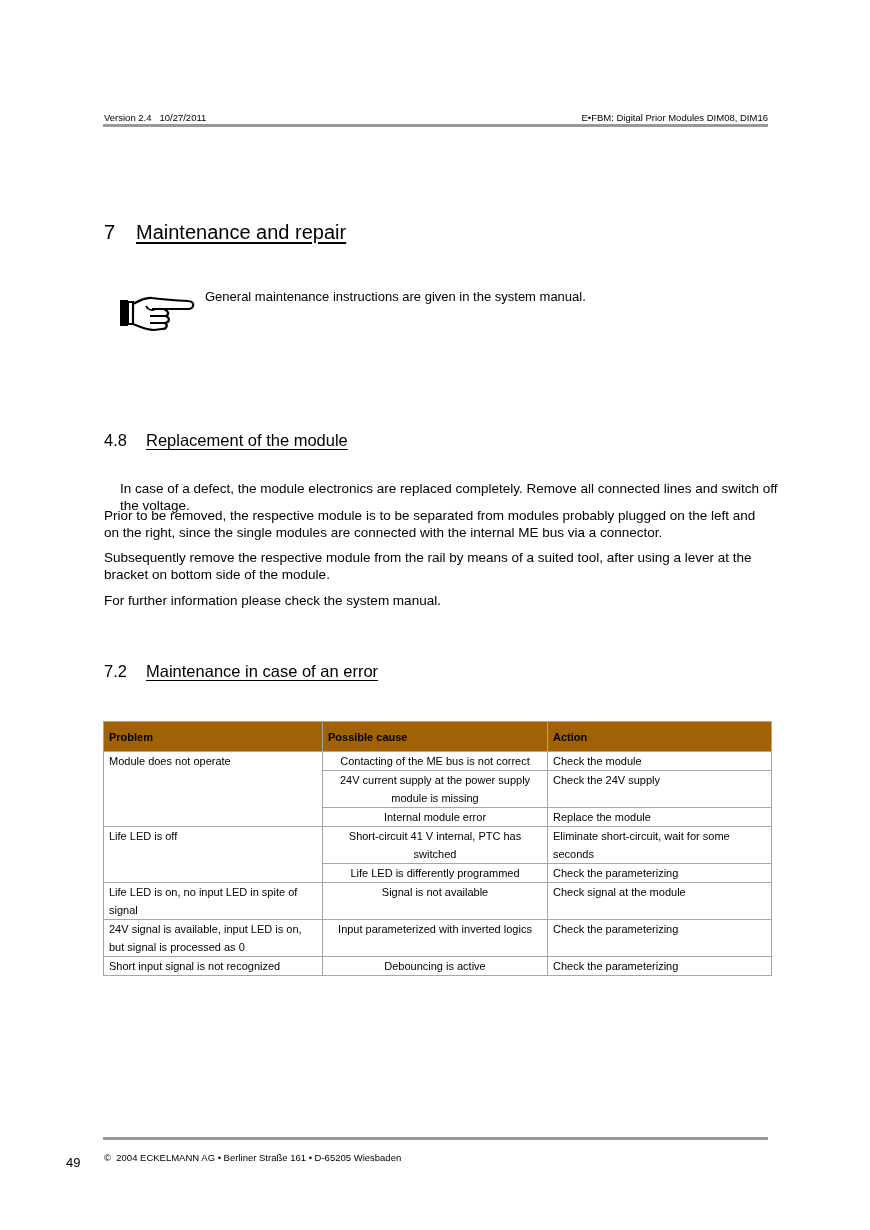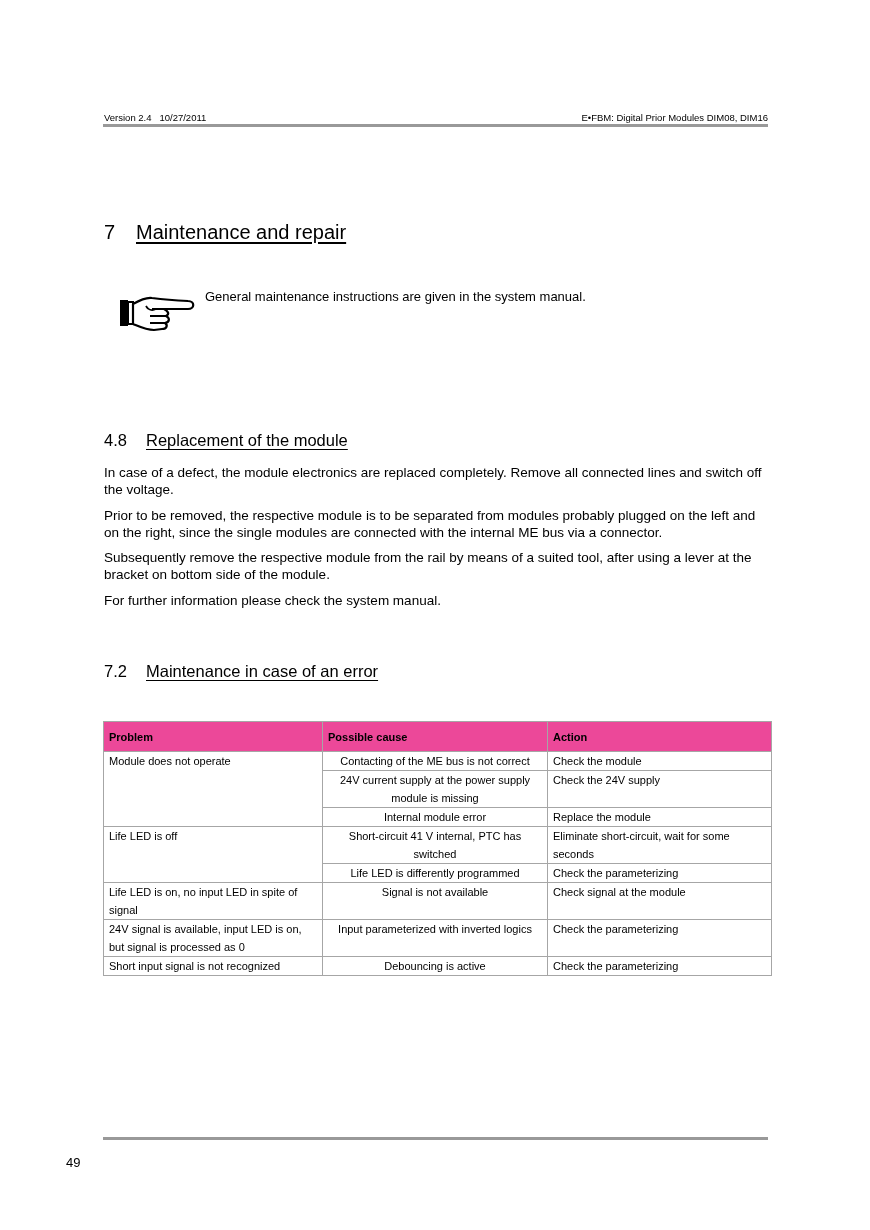--- a/index.html
+++ b/index.html
@@ -11,21 +11,21 @@
   .h1 { position: absolute; top: 221px; left: 104px; font-size: 20px; }
   .h1 .num { display: inline-block; width: 32px; }
   .h1 .txt, .h2 .txt { text-decoration: underline; text-underline-offset: 3px; }
   .note { position: absolute; top: 289px; left: 205px; font-size: 13px; }
   .hand { position: absolute; top: 292px; left: 118px; width: 80px; height: 44px; }
   .h2 { position: absolute; left: 104px; font-size: 16.5px; }
   .h2 .num { display: inline-block; width: 42px; }
   .para { position: absolute; left: 104px; width: 670px; font-size: 13.5px; line-height: 17px; }
   table.err { position: absolute; top: 721px; left: 103px; width: 669px; border-collapse: collapse; font-size: 11px; }
   table.err td, table.err th { border: 1px solid #a6a6a6; padding: 0 5px; text-align: left; vertical-align: top; line-height: 18px; }
-  table.err th { background: #ec4899; font-weight: bold; height: 29px; vertical-align: middle; }
+  table.err th { background: #a16207; font-weight: bold; height: 29px; vertical-align: middle; }
   table.err td.c1 { width: 208px; }
   table.err td.c2 { width: 214px; text-align: center; }
   .ftr-rule { position: absolute; top: 1137px; left: 103px; width: 665px; height: 3px; background: #999; }
   .pg { position: absolute; top: 1155px; left: 66px; font-size: 13px; }
   .ftr { position: absolute; top: 1151px; left: 104px; font-size: 9.5px; line-height: 13px; }
 </style>
 </head>
 <body>
 
 <div class="hdr">
@@ -44,21 +44,21 @@
   <path d="M15 12 C22 8 28 5 34 6 C42 7 50 8 70 9 C77 9 77 17 70 17 L46 17 C50 19 52 22 48 24 C52 26 52 30 47 31 C50 33 49 37 44 37 L36 38 C28 38 20 34 15 32 Z" fill="#fff" stroke="#000" stroke-width="2.2" stroke-linejoin="round"></path>
   <path d="M34 17 L46 17 M32 24 L48 24 M32 31 L47 31" stroke="#000" stroke-width="1.8" fill="none"></path>
   <path d="M28 14 C30 18 34 19 38 17" stroke="#000" stroke-width="1.8" fill="none"></path>
 </svg>
 <div class="note">General maintenance instructions are given in the system manual.</div>
 
 <div class="h2" style="top:431px">
   <span class="num">4.8</span><span class="txt">Replacement of the module</span>
 </div>
 
-<p class="para" style="top:464px;margin:0">In case of a defect, the module electronics are replaced completely. Remove all connected lines and switch off the voltage.</p>
+<p class="para" style="top:464px;margin:16px">In case of a defect, the module electronics are replaced completely. Remove all connected lines and switch off the voltage.</p>
 <p class="para" style="top:507px;margin:0">Prior to be removed, the respective module is to be separated from modules probably plugged on the left and on the right, since the single modules are connected with the internal ME bus via a connector.</p>
 <p class="para" style="top:549px;margin:0">Subsequently remove the respective module from the rail by means of a suited tool, after using a lever at the bracket on bottom side of the module.</p>
 <p class="para" style="top:592px;margin:0">For further information please check the system manual.</p>
 
 <div class="h2" style="top:662px">
   <span class="num">7.2</span><span class="txt">Maintenance in case of an error</span>
 </div>
 
 <table class="err">
   <thead>
@@ -105,13 +105,14 @@
       <td class="c1">Short input signal is not recognized</td>
       <td class="c2">Debouncing is active</td>
       <td>Check the parameterizing</td>
     </tr>
   </tbody>
 </table>
 
 <div class="ftr-rule"></div>
 <div class="pg">49</div>
 <div class="ftr">
+  <div style="white-space:pre">©  2004 ECKELMANN AG • Berliner Straße 161 • D-65205 Wiesbaden</div>
 </div>
 
 </body></html>

